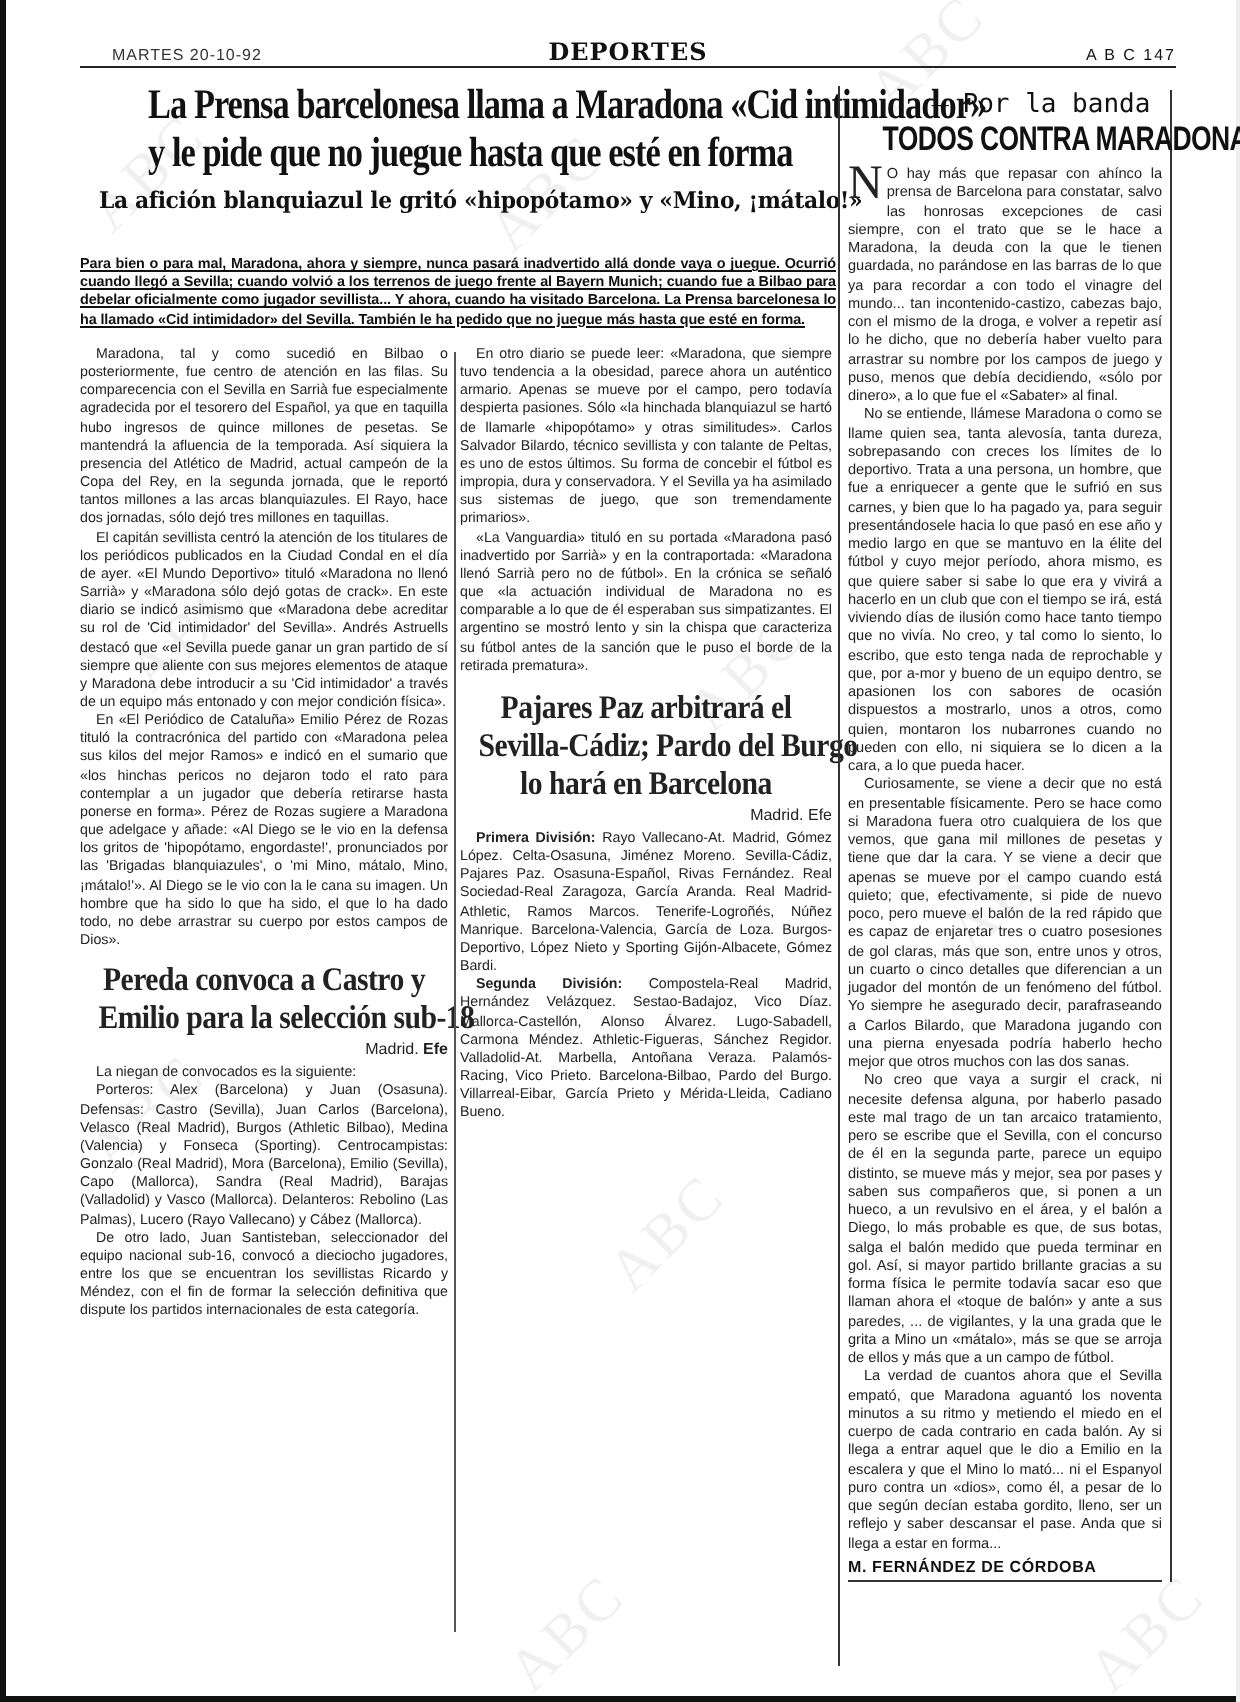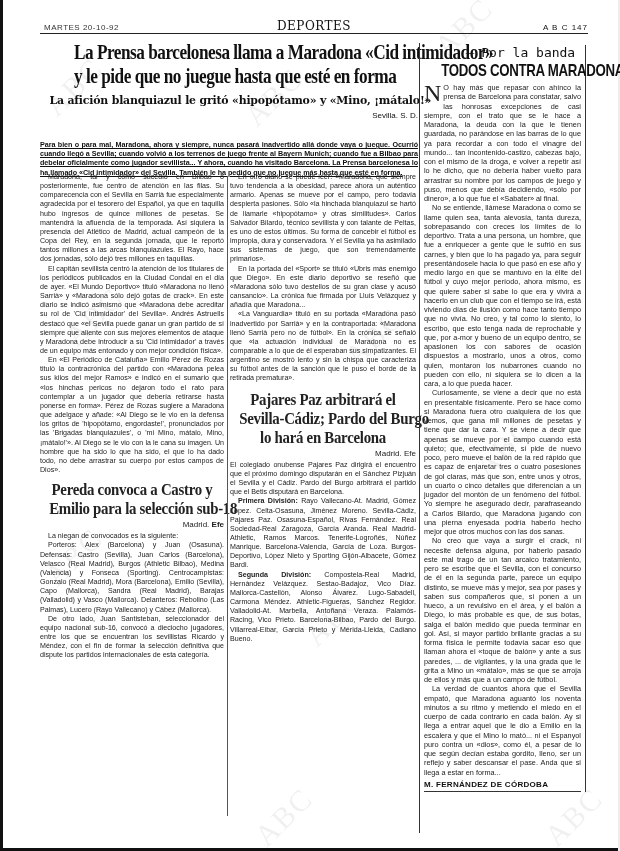--- a/index.html
+++ b/index.html
@@ -6,22 +6,22 @@
     html, body { width: 620px; height: 851px; background: #fff; overflow: hidden; }
     body { position: relative; font-family: "Liberation Sans", sans-serif; color: #111; }
 
     .frame-left { position: absolute; left: 0; top: 0; width: 3px; height: 851px; background: #111; }
     .frame-bottom { position: absolute; left: 0; bottom: 0; width: 620px; height: 3px; background: #111; }
     .frame-top-right { position: absolute; right: 0; top: 0; width: 2px; height: 851px; background: #eee; }
 
     .page { position: absolute; left: 40px; top: 18px; width: 548px; }
 
     .folio { position: relative; height: 16px; border-bottom: 1px solid #222; }
-    .folio .date { position: absolute; left: 4px; top: 5px; font-size: 8px; letter-spacing: 0.5px; color: #333; text-align: center; }
-    .folio .section { position: absolute; left: 0; right: 0; top: 1px; text-align: center; font-family: "DejaVu Serif", serif; font-weight: normal; font-size: 12px; letter-spacing: 0.5px; }
+    .folio .date { position: absolute; left: 16px; top: 5px; font-size: 8px; letter-spacing: 0.5px; color: #333; text-align: center; }
+    .folio .section { position: absolute; left: 0; right: 0; top: 1px; text-align: center; font-family: "DejaVu Serif", serif; font-weight: bold; font-size: 12px; letter-spacing: 0.5px; }
     .folio .pageno { position: absolute; right: 0; top: 5px; font-size: 8px; letter-spacing: 1px; }
 
     .main-col { position: absolute; left: 0; top: 22px; width: 378px; }
     .headline { font-family: "Liberation Serif", serif; font-weight: bold; text-align: center; font-size: 21px; line-height: 24px; letter-spacing: -0.6px; transform: scaleX(0.82); transform-origin: center; white-space: nowrap; }
     .subhead { font-family: "DejaVu Serif", serif; font-weight: bold; text-align: center; font-size: 11.5px; margin-top: 5px; letter-spacing: -0.2px; transform: scaleX(0.95); white-space: nowrap; }
     .dateline { text-align: right; font-size: 8px; margin-top: 4px; }
     .lead { font-size: 7.2px; line-height: 9.2px; text-align: justify; margin-top: 20px; font-weight: bold; letter-spacing: -0.05px; text-decoration: underline; }
 
     .col { position: absolute; font-size: 7.1px; line-height: 9.15px; text-align: justify; color: #222; }
     .col p { text-indent: 8px; }
@@ -69,21 +69,20 @@
   <div class="folio">
     <span class="date">MARTES 20-10-92</span>
     <span class="section">DEPORTES</span>
     <span class="pageno">A B C 147</span>
   </div>
 
   <div class="main-col">
     <div class="headline">La Prensa barcelonesa llama a Maradona «Cid intimidador»</div>
     <div class="headline">y le pide que no juegue hasta que esté en forma</div>
     <div class="subhead">La afición blanquiazul le gritó «hipopótamo» y «Mino, ¡mátalo!»</div>
-    <div class="dateline">Sevilla. S. D.</div>
     <div class="lead">Para bien o para mal, Maradona, ahora y siempre, nunca pasará inadvertido allá donde vaya o juegue. Ocurrió cuando llegó a Sevilla; cuando volvió a los terrenos de juego frente al Bayern Munich; cuando fue a Bilbao para debelar oficialmente como jugador sevillista... Y ahora, cuando ha visitado Barcelona. La Prensa barcelonesa lo ha llamado «Cid intimidador» del Sevilla. También le ha pedido que no juegue más hasta que esté en forma.</div>
   </div>
 
   <div class="col col-a">
     <p>Maradona, tal y como sucedió en Bilbao o posteriormente, fue centro de atención en las filas. Su comparecencia con el Sevilla en Sarrià fue especialmente agradecida por el tesorero del Español, ya que en taquilla hubo ingresos de quince millones de pesetas. Se mantendrá la afluencia de la temporada. Así siquiera la presencia del Atlético de Madrid, actual campeón de la Copa del Rey, en la segunda jornada, que le reportó tantos millones a las arcas blanquiazules. El Rayo, hace dos jornadas, sólo dejó tres millones en taquillas.</p>
     <p>El capitán sevillista centró la atención de los titulares de los periódicos publicados en la Ciudad Condal en el día de ayer. «El Mundo Deportivo» tituló «Maradona no llenó Sarrià» y «Maradona sólo dejó gotas de crack». En este diario se indicó asimismo que «Maradona debe acreditar su rol de 'Cid intimidador' del Sevilla». Andrés Astruells destacó que «el Sevilla puede ganar un gran partido de sí siempre que aliente con sus mejores elementos de ataque y Maradona debe introducir a su 'Cid intimidador' a través de un equipo más entonado y con mejor condición física».</p>
     <p>En «El Periódico de Cataluña» Emilio Pérez de Rozas tituló la contracrónica del partido con «Maradona pelea sus kilos del mejor Ramos» e indicó en el sumario que «los hinchas pericos no dejaron todo el rato para contemplar a un jugador que debería retirarse hasta ponerse en forma». Pérez de Rozas sugiere a Maradona que adelgace y añade: «Al Diego se le vio en la defensa los gritos de 'hipopótamo, engordaste!', pronunciados por las 'Brigadas blanquiazules', o 'mi Mino, mátalo, Mino, ¡mátalo!'». Al Diego se le vio con la le cana su imagen. Un hombre que ha sido lo que ha sido, el que lo ha dado todo, no debe arrastrar su cuerpo por estos campos de Dios».</p>
 
     <div style="margin-top:5px;">
       <div class="sub-headline">Pereda convoca a Castro y</div>
@@ -95,32 +94,30 @@
       <p>La niegan de convocados es la siguiente:</p>
       <p>Porteros: Alex (Barcelona) y Juan (Osasuna). Defensas: Castro (Sevilla), Juan Carlos (Barcelona), Velasco (Real Madrid), Burgos (Athletic Bilbao), Medina (Valencia) y Fonseca (Sporting). Centrocampistas: Gonzalo (Real Madrid), Mora (Barcelona), Emilio (Sevilla), Capo (Mallorca), Sandra (Real Madrid), Barajas (Valladolid) y Vasco (Mallorca). Delanteros: Rebolino (Las Palmas), Lucero (Rayo Vallecano) y Cábez (Mallorca).</p>
       <p>De otro lado, Juan Santisteban, seleccionador del equipo nacional sub-16, convocó a dieciocho jugadores, entre los que se encuentran los sevillistas Ricardo y Méndez, con el fin de formar la selección definitiva que dispute los partidos internacionales de esta categoría.</p>
     </div>
   </div>
 
   <div class="col-rule" style="left:187px;height:640px;"></div>
 
   <div class="col col-b">
     <p>En otro diario se puede leer: «Maradona, que siempre tuvo tendencia a la obesidad, parece ahora un auténtico armario. Apenas se mueve por el campo, pero todavía despierta pasiones. Sólo «la hinchada blanquiazul se hartó de llamarle «hipopótamo» y otras similitudes». Carlos Salvador Bilardo, técnico sevillista y con talante de Peltas, es uno de estos últimos. Su forma de concebir el fútbol es impropia, dura y conservadora. Y el Sevilla ya ha asimilado sus sistemas de juego, que son tremendamente primarios».</p>
-    <p>En la portada del «Sport» se tituló «Ubris más enemigo que Diego». En este diario deportivo se reseñó que «Maradona sólo tuvo destellos de su gran clase y acusó cansancio». La crónica fue firmada por Lluís Velázquez y añadía que Maradona...</p>
     <p>«La Vanguardia» tituló en su portada «Maradona pasó inadvertido por Sarrià» y en la contraportada: «Maradona llenó Sarrià pero no de fútbol». En la crónica se señaló que «la actuación individual de Maradona no es comparable a lo que de él esperaban sus simpatizantes. El argentino se mostró lento y sin la chispa que caracteriza su fútbol antes de la sanción que le puso el borde de la retirada prematura».</p>
 
     <div style="margin-top:6px;">
       <div class="sub-headline">Pajares Paz arbitrará el</div>
       <div class="sub-headline">Sevilla-Cádiz; Pardo del Burgo</div>
       <div class="sub-headline">lo hará en Barcelona</div>
       <div class="credit">
         <span>Madrid.</span>
         <span>Efe</span>
       </div>
-      <p style="text-indent:0;">El colegiado onubense Pajares Paz dirigirá el encuentro que el próximo domingo disputarán en el Sánchez Pizjuán el Sevilla y el Cádiz. Pardo del Burgo arbitrará el partido que el Betis disputará en Barcelona.</p>
       <p>
         <span class="bold-lead">Primera División:</span>
         <span>Rayo Vallecano-At. Madrid, Gómez López. Celta-Osasuna, Jiménez Moreno. Sevilla-Cádiz, Pajares Paz. Osasuna-Español, Rivas Fernández. Real Sociedad-Real Zaragoza, García Aranda. Real Madrid-Athletic, Ramos Marcos. Tenerife-Logroñés, Núñez Manrique. Barcelona-Valencia, García de Loza. Burgos-Deportivo, López Nieto y Sporting Gijón-Albacete, Gómez Bardi.</span>
       </p>
       <p>
         <span class="bold-lead">Segunda División:</span>
         <span>Compostela-Real Madrid, Hernández Velázquez. Sestao-Badajoz, Vico Díaz. Mallorca-Castellón, Alonso Álvarez. Lugo-Sabadell, Carmona Méndez. Athletic-Figueras, Sánchez Regidor. Valladolid-At. Marbella, Antoñana Veraza. Palamós-Racing, Vico Prieto. Barcelona-Bilbao, Pardo del Burgo. Villarreal-Eibar, García Prieto y Mérida-Lleida, Cadiano Bueno.</span>
       </p>
     </div>
   </div>

